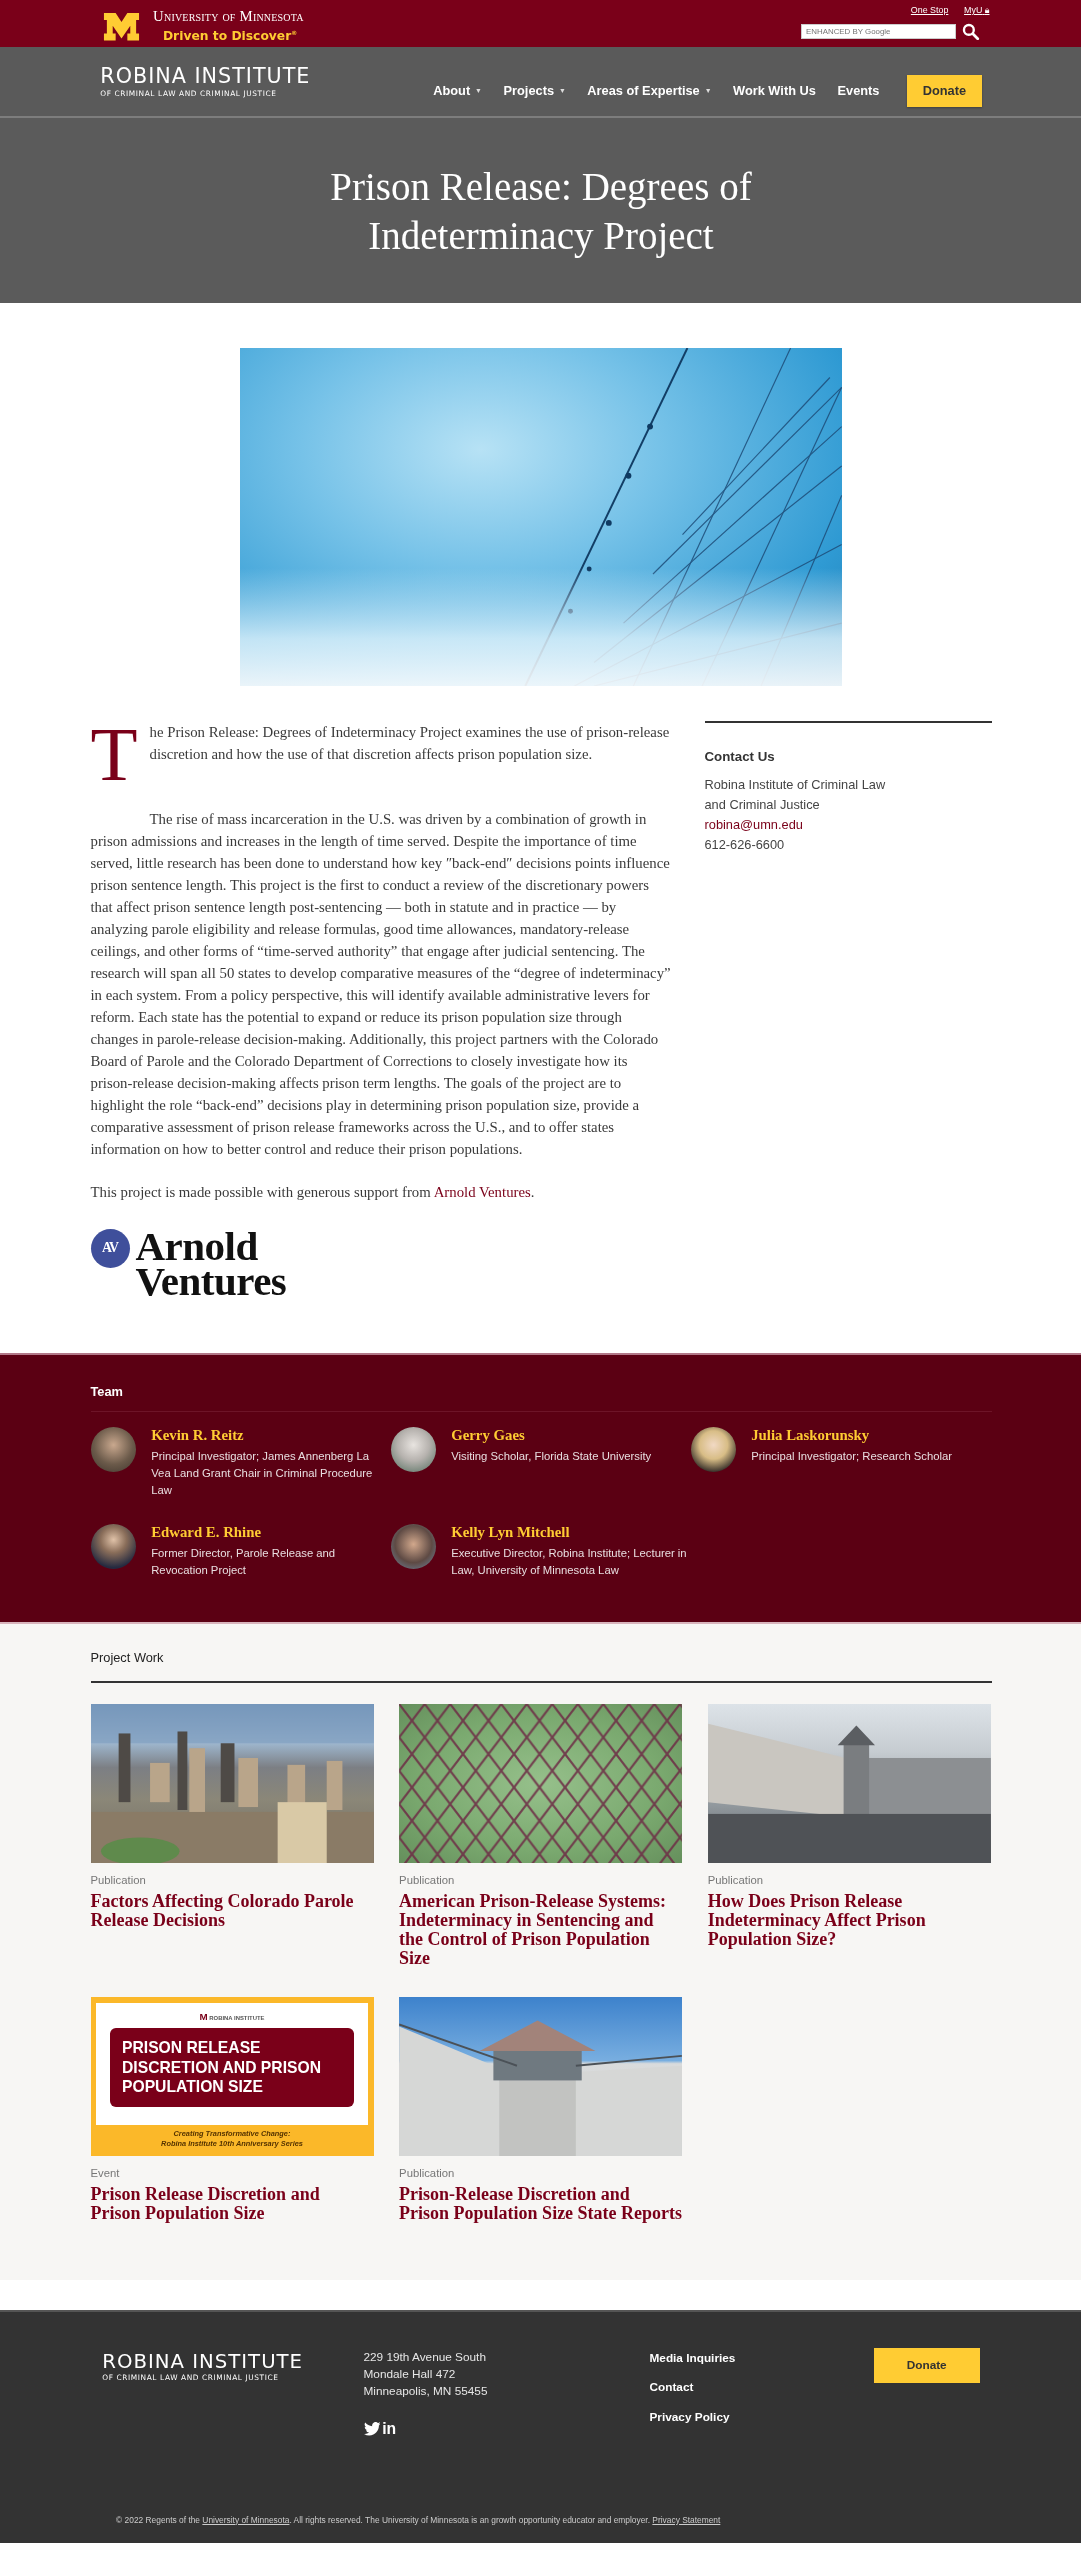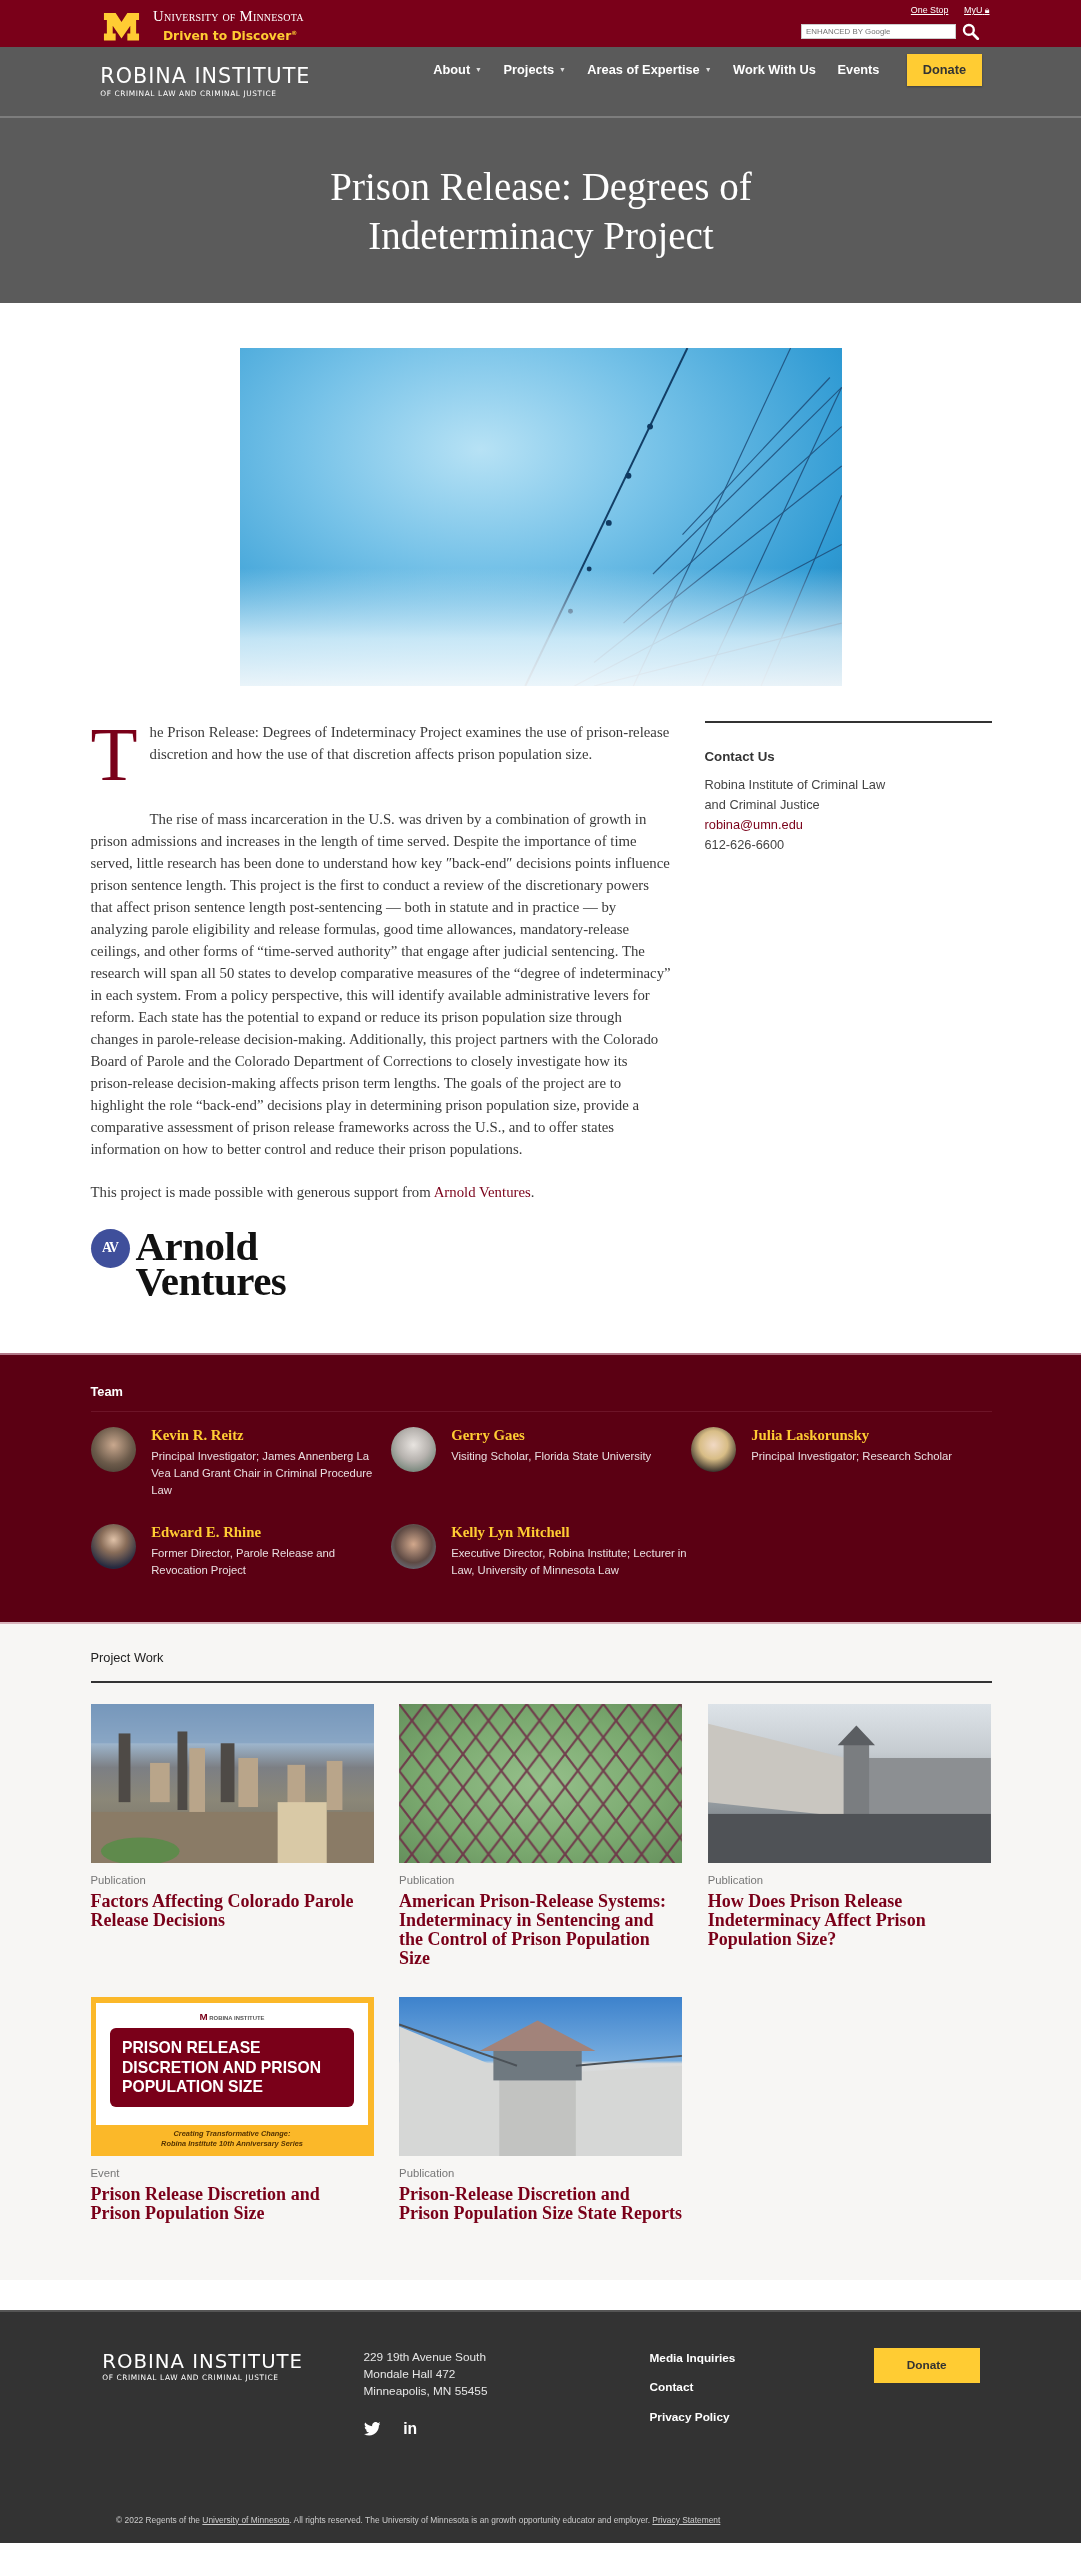--- a/index.html
+++ b/index.html
@@ -21,21 +21,21 @@
   .umn-search { position: absolute; right: 11.8px; top: 22.6px; display: flex; align-items: center; }
   .umn-search input { width: 155px; height: 14.8px; border: 1px solid #ccc; font-size: 7.9px; padding: 0 3.9px; font-family: "Liberation Sans", sans-serif; color: #888; }
   .search-glass { width: 17.7px; height: 17.7px; margin-left: 5.9px; position: relative; }
 
   
   .inst-nav { height: 71px; background: #5a5a5a; border-bottom: 2px solid #7d7d7d; }
   .inst-nav .wrap { width: 901px; margin: 0 auto; position: relative; height: 69px; }
   .inst-logo { position: absolute; left: 9.8px; top: 18.7px; color: #fff; }
   .inst-logo .l1 { font-family: "DejaVu Sans", sans-serif; font-size: 20.7px; letter-spacing: 1px; line-height: 21.6px; }
   .inst-logo .l2 { font-family: "DejaVu Sans", sans-serif; font-size: 7.4px; letter-spacing: 0.6px; margin-top: 2px; }
-  .nav-items { position: absolute; right: 9.8px; top: 7px; display: flex; align-items: center; justify-content: flex-end; }
+  .nav-items { position: absolute; right: 9.8px; top: 28px; display: flex; align-items: center; justify-content: flex-end; }
   .nav-item { color: #fff; font-size: 12.8px; font-weight: bold; margin-left: 21.6px; display: flex; align-items: center; }
   .nav-item .caret { font-size: 6.9px; margin-left: 4.9px; color: #ddd; }
   .donate-btn { background: #ffcc33; color: #333; font-weight: bold; font-size: 12.8px; padding: 0 15.7px; height: 31.5px; line-height: 31.5px; margin-left: 27.5px; box-shadow: 0 1px 2px rgba(0,0,0,0.3); }
 
   
   .title-band { height: 185px; background: #5b5b5b; display: flex; align-items: center; justify-content: center; }
   .title-band h1 { font-family: "Liberation Serif", serif; font-weight: normal; color: #fff; font-size: 39px; line-height: 49px; text-align: center; width: 511px; }
 
   
   .hero-img { width: 602px; height: 338px; margin: 45px auto 0; position: relative; overflow: hidden;
@@ -90,21 +90,21 @@
   .img-tower { background: linear-gradient(180deg, #3d82cc 0%, #78aee0 40%, #d9dbdc 42%, #cfd1d2 100%); }
 
   
   .gap-white { height: 29.5px; background: #fff; }
   .footer { background: #333333; border-top: 2px solid #555; height: 233px; position: relative; }
   .footer .wrap { width: 901px; margin: 0 auto; position: relative; height: 100%; }
   .f-logo { position: absolute; left: 11.8px; top: 39px; color: #fff; }
   .f-logo .l1 { font-family: "DejaVu Sans", sans-serif; font-size: 19.7px; letter-spacing: 1px; line-height: 21.6px; }
   .f-logo .l2 { font-family: "DejaVu Sans", sans-serif; font-size: 7.4px; letter-spacing: 0.6px; margin-top: 1px; }
   .f-addr { position: absolute; left: 273px; top: 37px; color: #e6e6e6; font-size: 11.8px; line-height: 17px; }
-  .f-social { position: absolute; left: 273px; top: 110px; color: #fff; display: flex; gap: 23px; font-size: 15.7px; font-weight: bold; }
+  .f-social { position: absolute; left: 273px; top: 110px; color: #fff; display: flex; gap: 2px; font-size: 15.7px; font-weight: bold; }
   .f-links { position: absolute; left: 559px; top: 39px; }
   .f-links a { display: block; color: #fff; font-size: 11.8px; font-weight: bold; margin-bottom: 15.7px; }
   .f-donate { position: absolute; right: 11.8px; top: 36px; width: 59px; width: 106px; height: 35px; line-height: 35px; background: #ffcc33; text-align: center; font-size: 11.8px; font-weight: bold; color: #333; }
   .f-copy { position: absolute; left: 25.6px; top: 203px; font-size: 8.4px; color: #ccc; }
   .f-copy a { text-decoration: underline; }
 </style>
 </head>
 <body>
 
 <div class="umn-bar">

